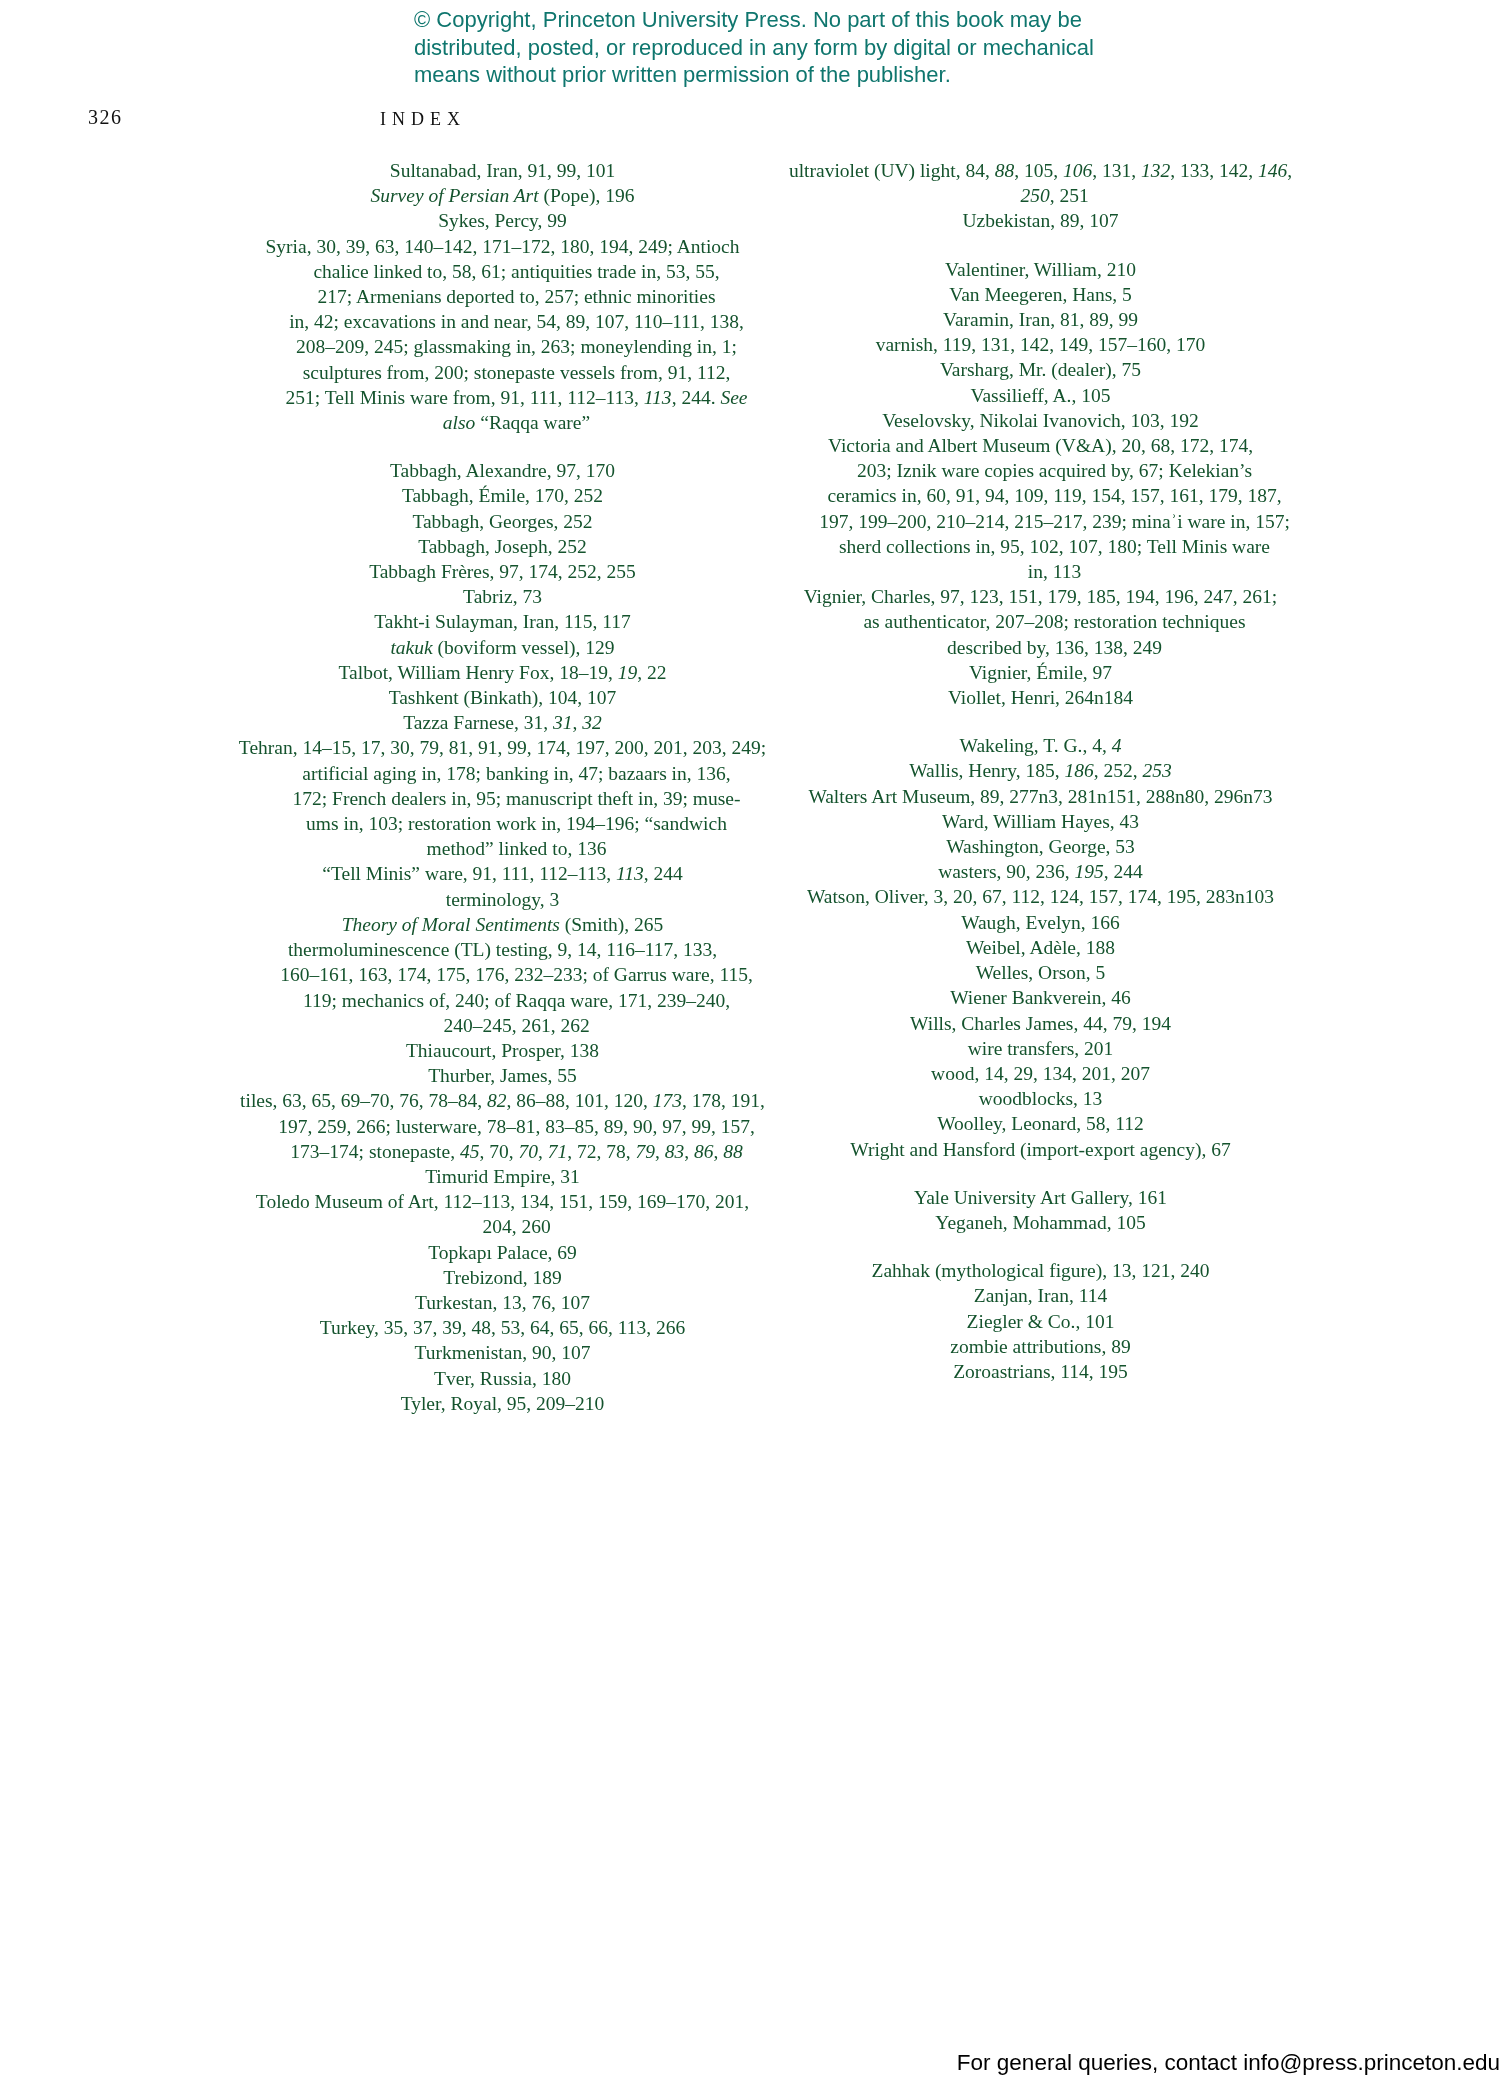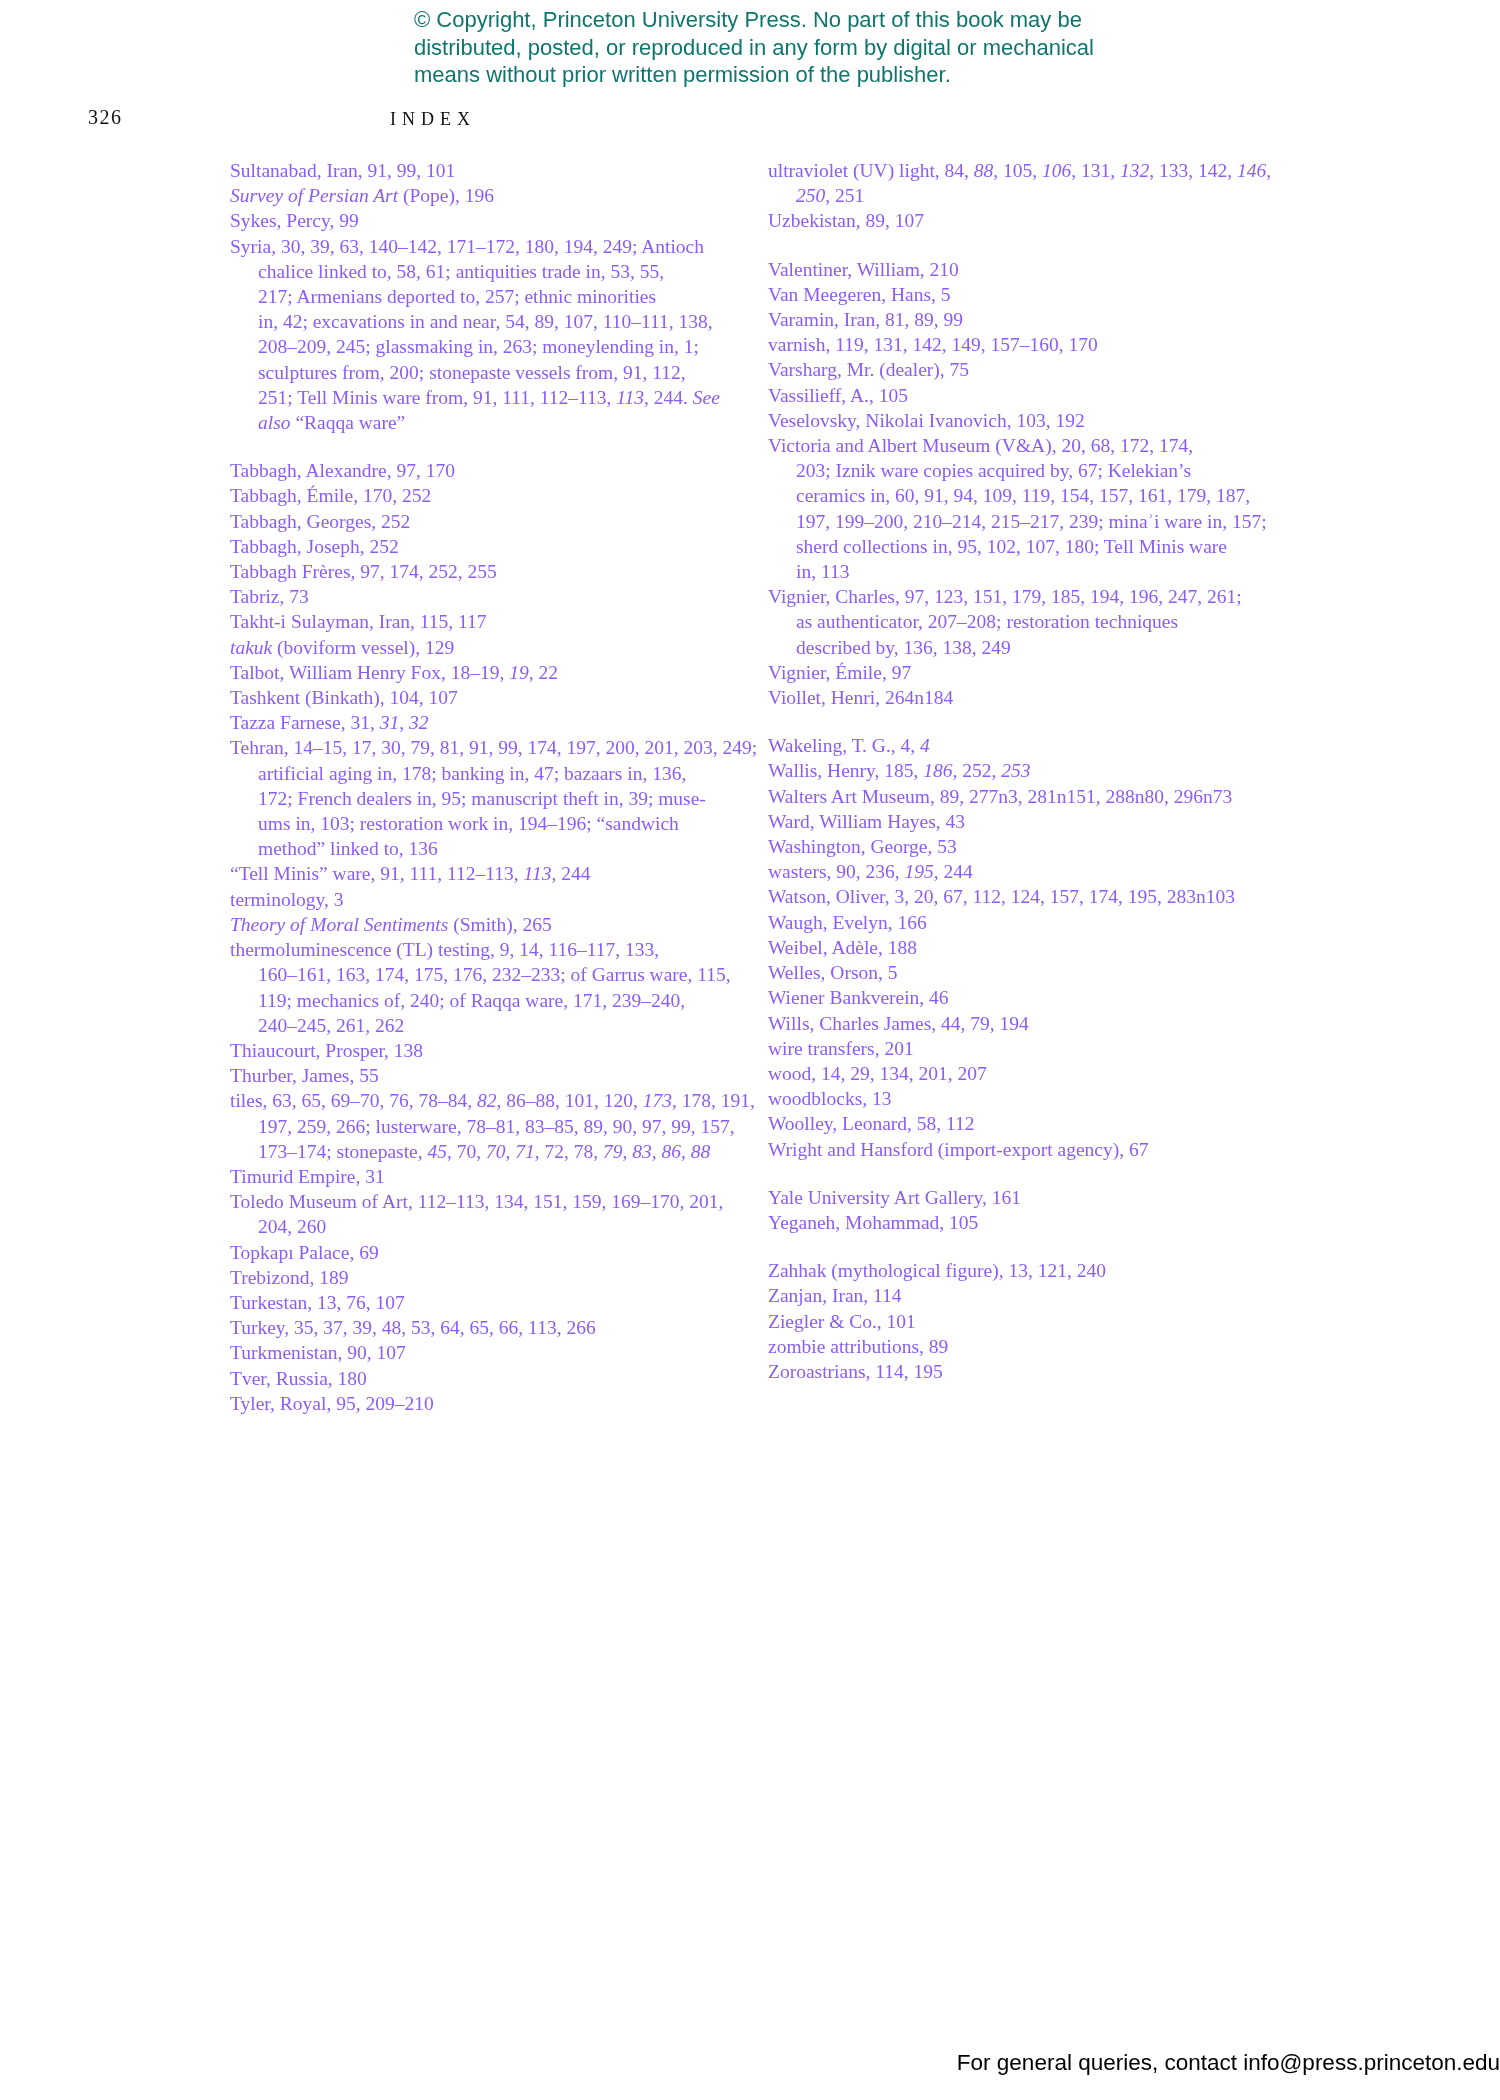--- a/index.html
+++ b/index.html
@@ -4,22 +4,22 @@
 <style>
   html,body{margin:0;padding:0;background:#ffffff;}
   .page{position:relative;width:1500px;height:2100px;background:#ffffff;overflow:hidden;
         font-family:"Liberation Serif","DejaVu Serif",serif;}
   .copyright{position:absolute;left:414px;top:6px;width:720px;margin:0;
              font-family:"Liberation Sans","DejaVu Sans",sans-serif;
              font-size:22px;line-height:27.5px;color:#0f766e;white-space:pre-line;}
   .pagenum{position:absolute;left:88px;top:106px;font-size:20px;font-weight:normal;
            letter-spacing:1.5px;color:#111;}
   .running-title{position:absolute;left:380px;top:109px;font-size:18px;
-                 letter-spacing:6px;color:#111;margin-left:10px;}
-  .col{position:absolute;top:158px;width:545px;color:#8b5cf6;}
+                 letter-spacing:6px;color:#111;}
+  .col{position:absolute;top:158px;width:545px;color:#14532d;text-align:center;}
   .col-left{left:230px;}
   .col-right{left:768px;}
   .group + .group{margin-top:23px;}
   .line{font-size:19.5px;line-height:25.2px;white-space:nowrap;}
   .line.cont{padding-left:28px;}
   .footer-line{position:absolute;left:0;top:2050px;width:1500px;margin:0;text-align:right;
                font-family:"Liberation Sans","DejaVu Sans",sans-serif;
                font-size:22.5px;color:#000;}
 </style>
 </head>

